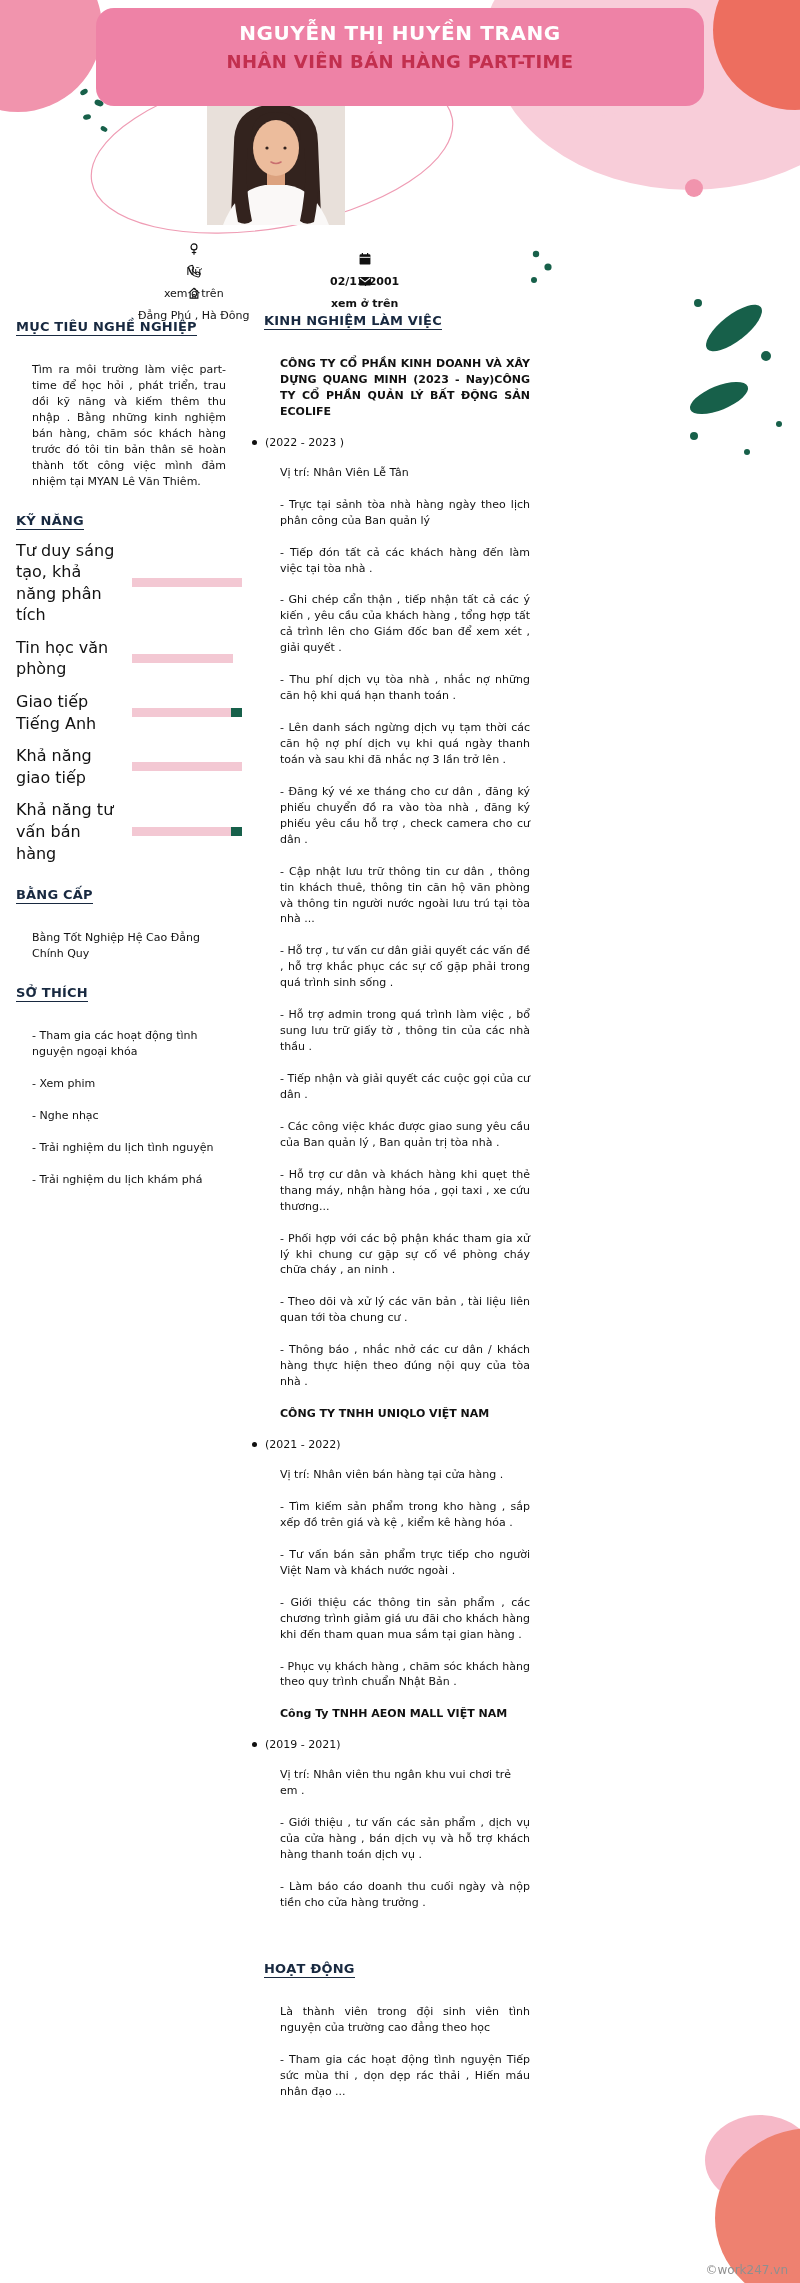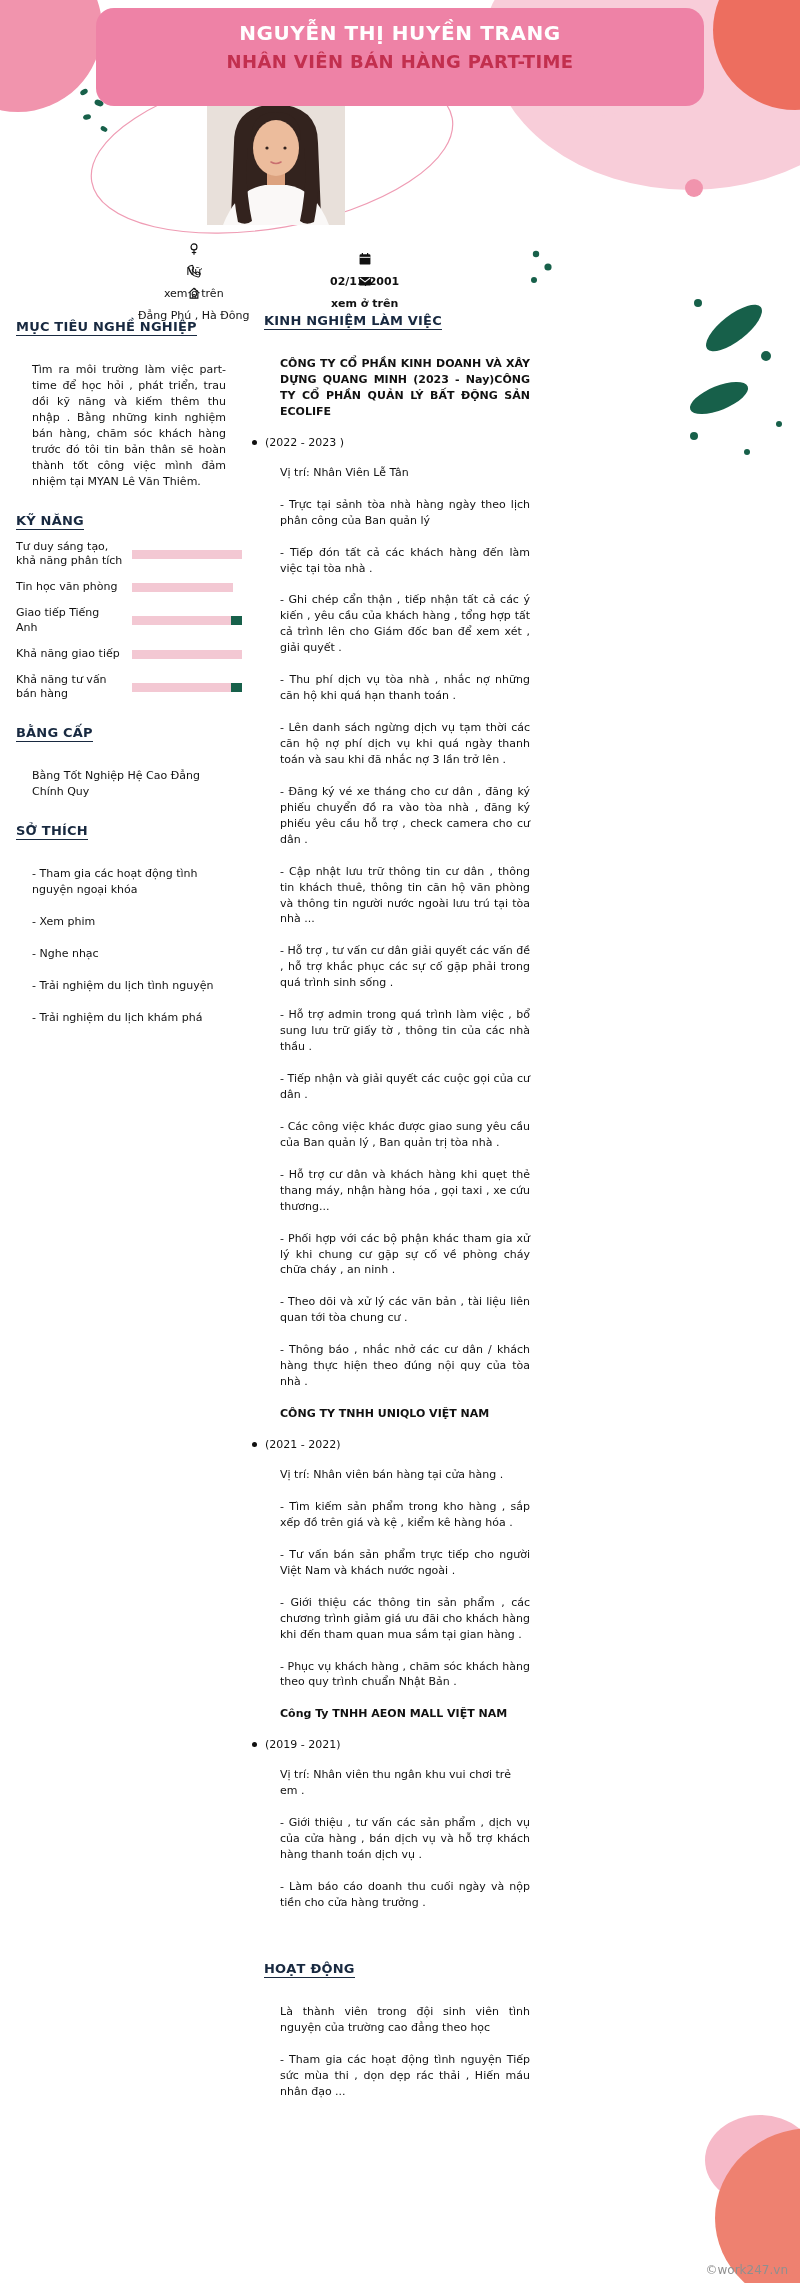--- a/index.html
+++ b/index.html
@@ -25,21 +25,21 @@
   .col-right{position:absolute;left:264px;top:310px;width:282px;z-index:2;}
 
   .sec{margin-bottom:20px;}
   .sec-h{display:inline-block;font-size:13px;font-weight:bold;color:var(--heading,#182940);
     border-bottom:1.5px solid var(--heading,#182940);padding-bottom:1px;margin:0 0 10px 0;letter-spacing:.2px;}
   .page p{margin:16px;font-size:11px;line-height:1.45;color:var(--text,#111);}
   .just{text-align:justify;}
   .bold{font-weight:bold;}
 
   .skill{display:flex;align-items:center;margin-bottom:11px;}
-  .skill-label{width:108px;padding-right:8px;font-size:11px;line-height:1.35;color:var(--text,#111);}
+  .skill-label{width:108px;padding-right:8px;font-size:16px;line-height:1.35;color:var(--text,#111);}
   .skill-bar{flex:1;height:9px;position:relative;}
   .skill-fill{height:100%;background:var(--bar-pink,#f3c8d3);}
   .skill-tip{position:absolute;top:0;right:0;width:11px;height:100%;background:var(--green,#17604a);}
 
   .hobby-line{margin-bottom:4px;}
 
   .dotline{display:flex;align-items:center;gap:8px;margin:6px 0 4px 0;font-size:11px;color:var(--text,#111);}
   .dot{width:5px;height:5px;border-radius:50%;background:#111;flex:0 0 auto;margin-left:-12px;}
 
   .edu-line{margin-top:2px;}

